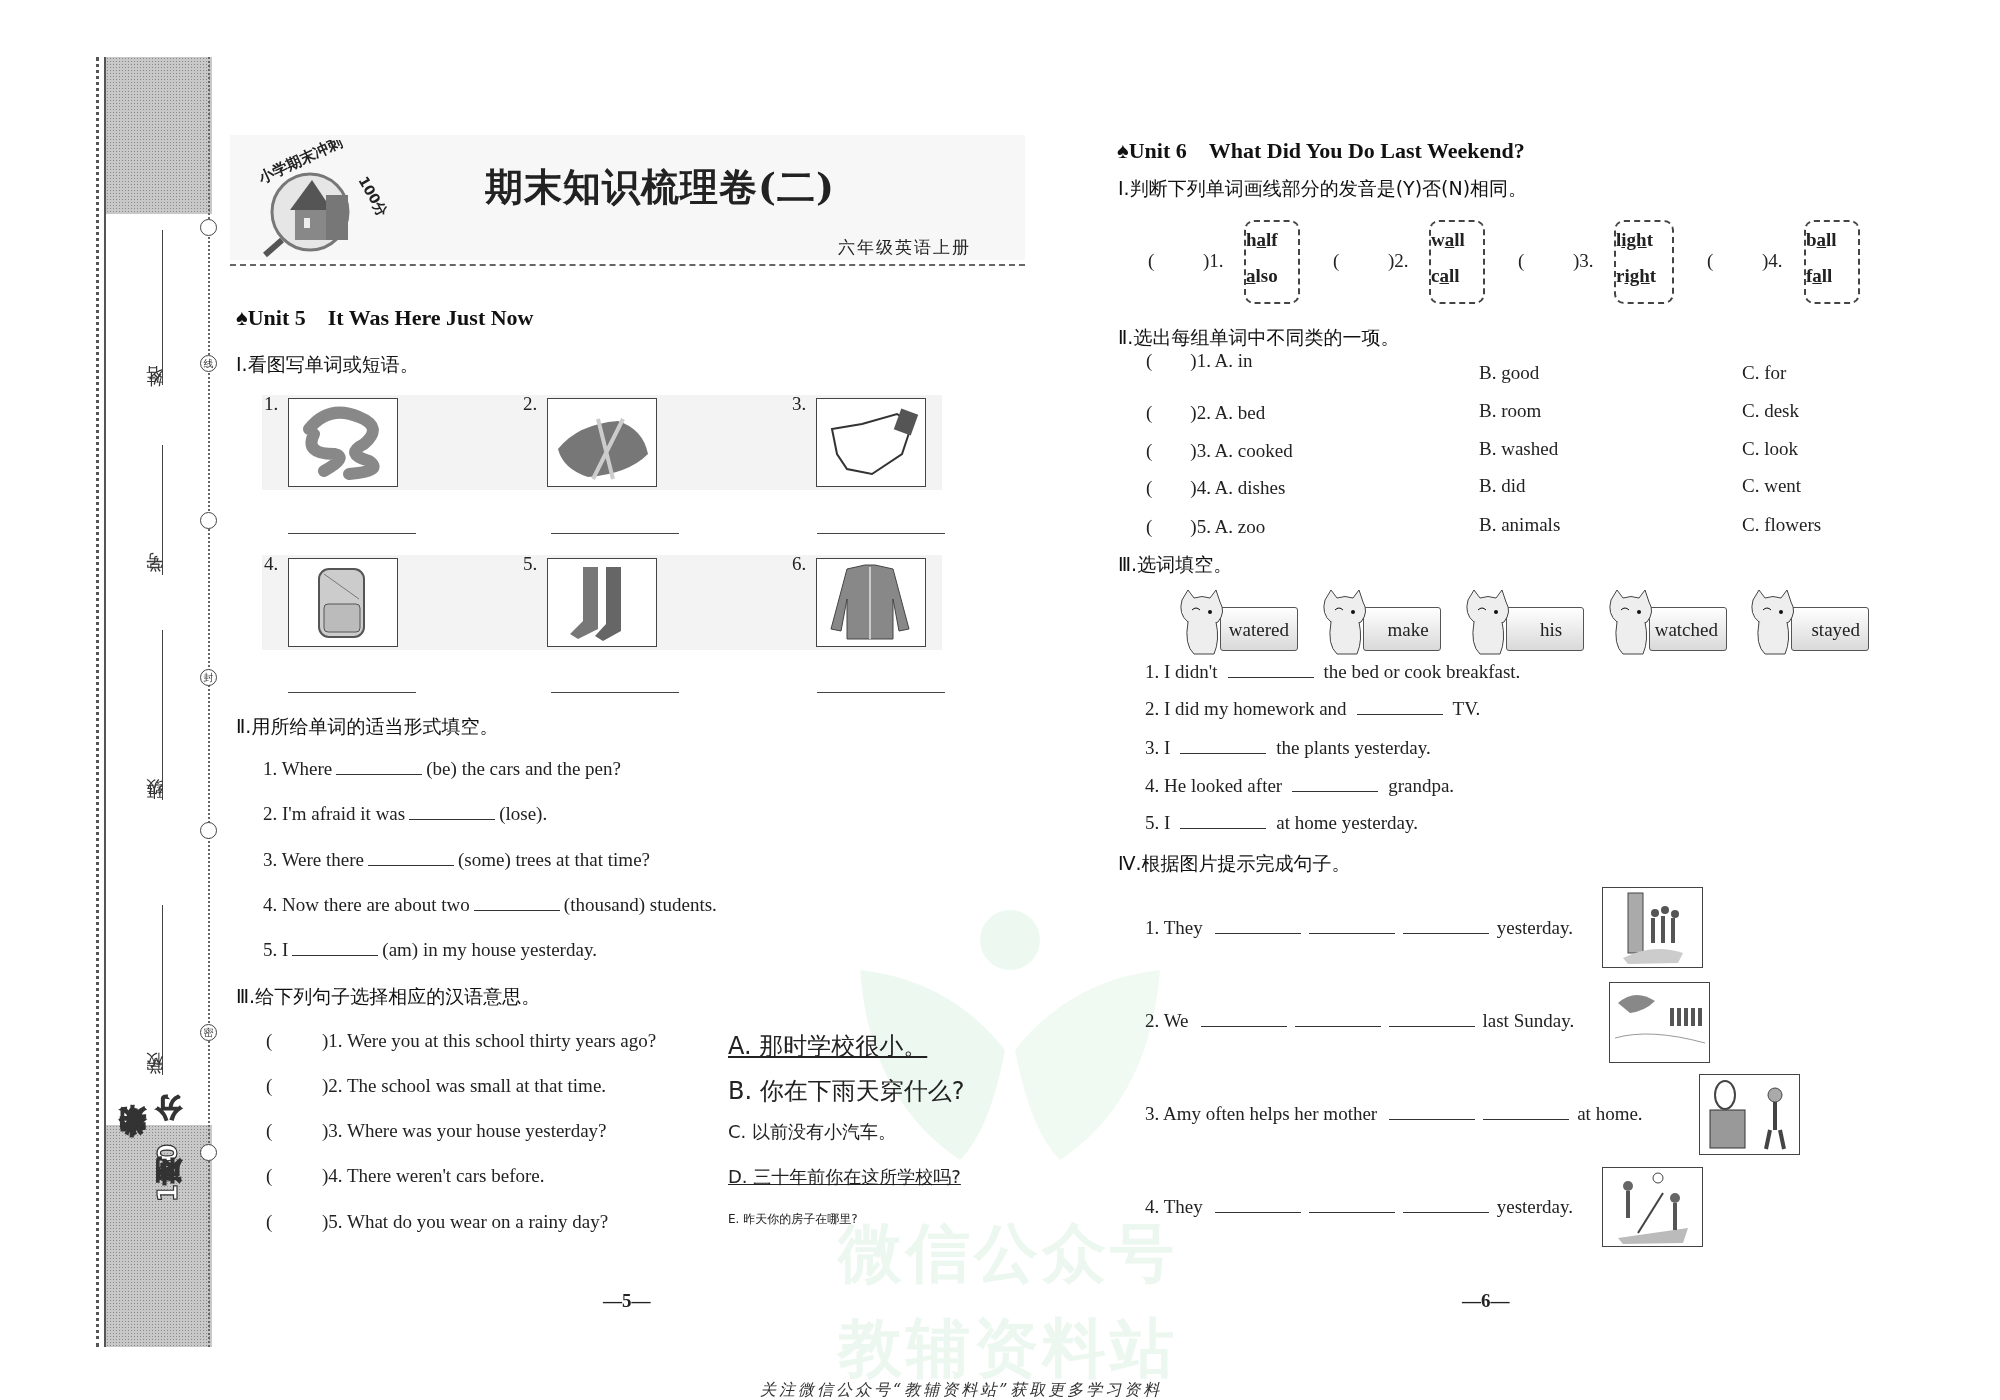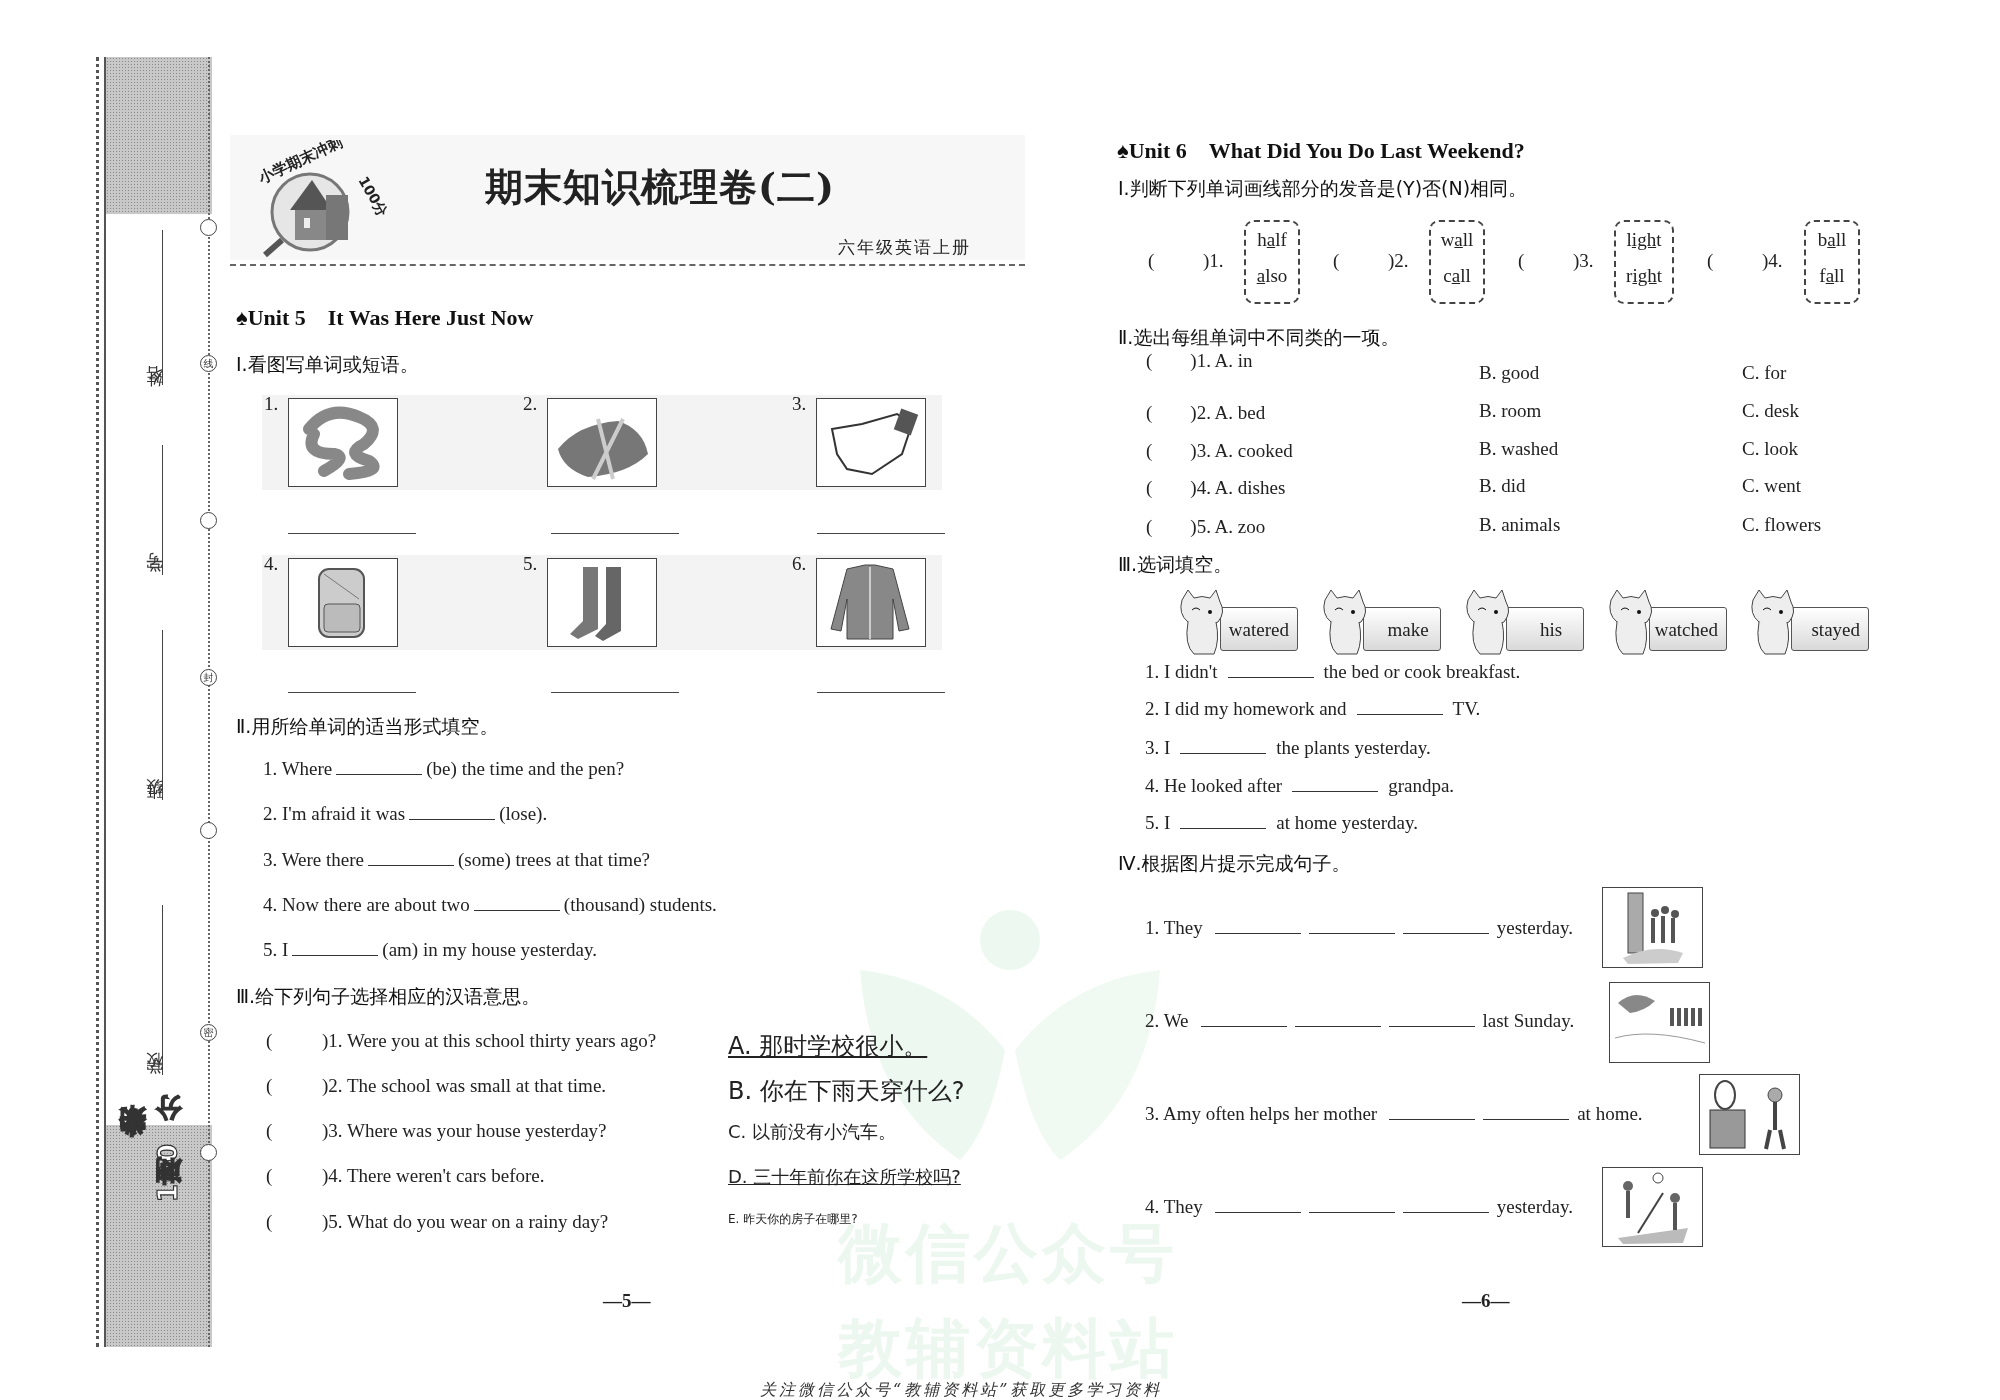--- a/index.html
+++ b/index.html
@@ -36,21 +36,21 @@
   .sec-h{position:absolute;font-family:"DejaVu Sans",sans-serif;font-size:19px;color:#111;white-space:nowrap;}
   .txt{position:absolute;font-size:19px;color:#222;white-space:nowrap;}
   .blank{display:inline-block;border-bottom:1.5px solid #333;height:14px;vertical-align:baseline;margin:0 4px;}
 
   .pic{position:absolute;border:1.5px solid #444;background:#fff;box-sizing:border-box;}
   .pic-bg{position:absolute;background:#f3f3f3;}
   .ansline{position:absolute;border-top:1.5px solid #444;}
   .num{position:absolute;font-size:19px;}
 
   .pron-box{position:absolute;width:56px;height:84px;border:2px dashed #444;border-radius:10px;box-sizing:border-box;
-    text-align:center;font-size:19px;}
+    font-size:19px;font-weight:bold;}
   .pron-box span{display:block;line-height:36px;}
   .u{text-decoration:underline;}
 
   .cat-card{position:absolute;height:66px;}
   .cat-label{position:absolute;left:46px;top:17px;height:44px;right:0;border:1.5px solid #555;border-radius:3px;
     background:linear-gradient(#ffffff,#d9d9d9);box-sizing:border-box;font-size:19px;text-align:right;padding-right:8px;line-height:44px;}
   .cat{position:absolute;left:0;top:0;width:56px;height:66px;}
 
   .page-num{position:absolute;font-size:19px;font-weight:bold;}
   .footer{position:absolute;left:760px;top:1380px;font-size:16px;font-style:italic;color:#333;letter-spacing:3px;font-family:"DejaVu Serif",serif;}
@@ -167,21 +167,21 @@
         <line x1="53" y1="8" x2="53" y2="80" stroke="#ccc" stroke-width="2"></line>
       </svg>
   </div>
 
   <div class="ansline" style="left:288px;top:692px;width:128px;"></div>
   <div class="ansline" style="left:551px;top:692px;width:128px;"></div>
   <div class="ansline" style="left:817px;top:692px;width:128px;"></div>
 
   <div class="sec-h" style="left:236px;top:714px;">Ⅱ.用所给单词的适当形式填空。</div>
   <div class="txt" style="left:263px;top:758px;">
-    <span>1. Where</span><span class="blank" style="width:86px;"></span><span>(be) the time and the pen?</span>
+    <span>1. Where</span><span class="blank" style="width:86px;"></span><span>(be) the cars and the pen?</span>
   </div>
   <div class="txt" style="left:263px;top:803px;">
     <span>2. I'm afraid it was</span><span class="blank" style="width:86px;"></span><span>(lose).</span>
   </div>
   <div class="txt" style="left:263px;top:849px;">
     <span>3. Were there</span><span class="blank" style="width:86px;"></span><span>(some) trees at that time?</span>
   </div>
   <div class="txt" style="left:263px;top:894px;">
     <span>4. Now there are about two</span><span class="blank" style="width:86px;"></span><span>(thousand) students.</span>
   </div>

